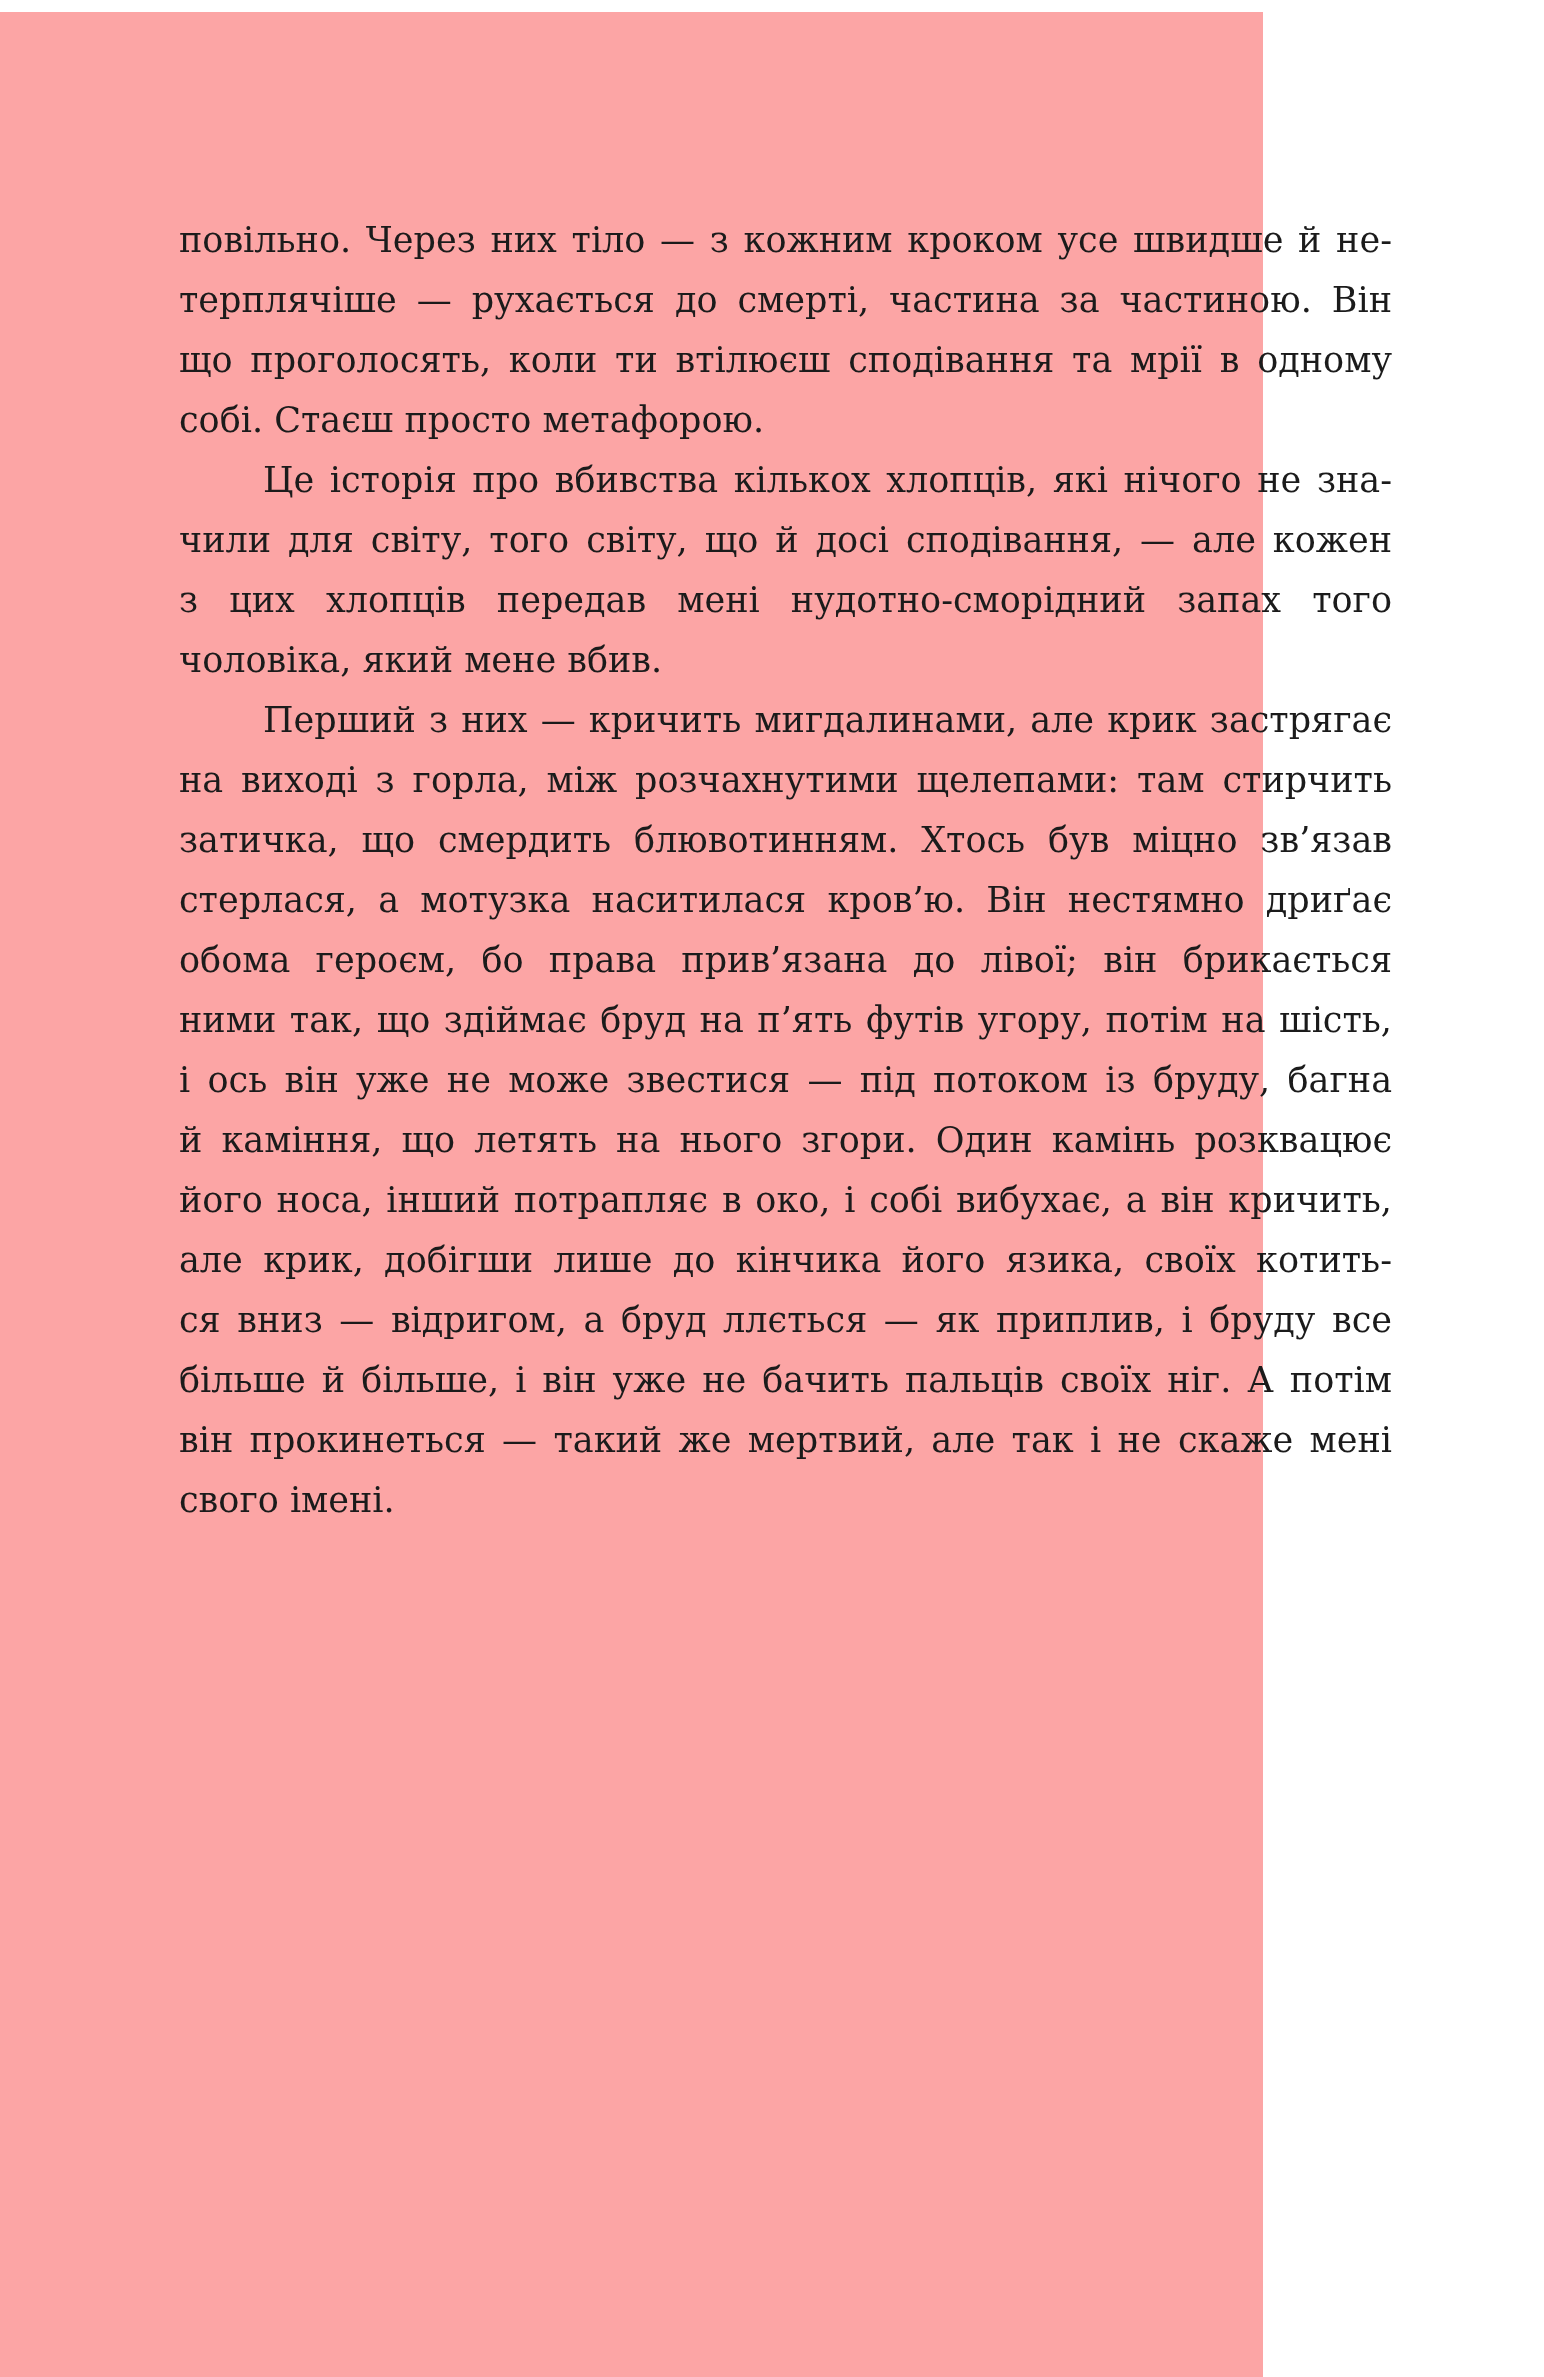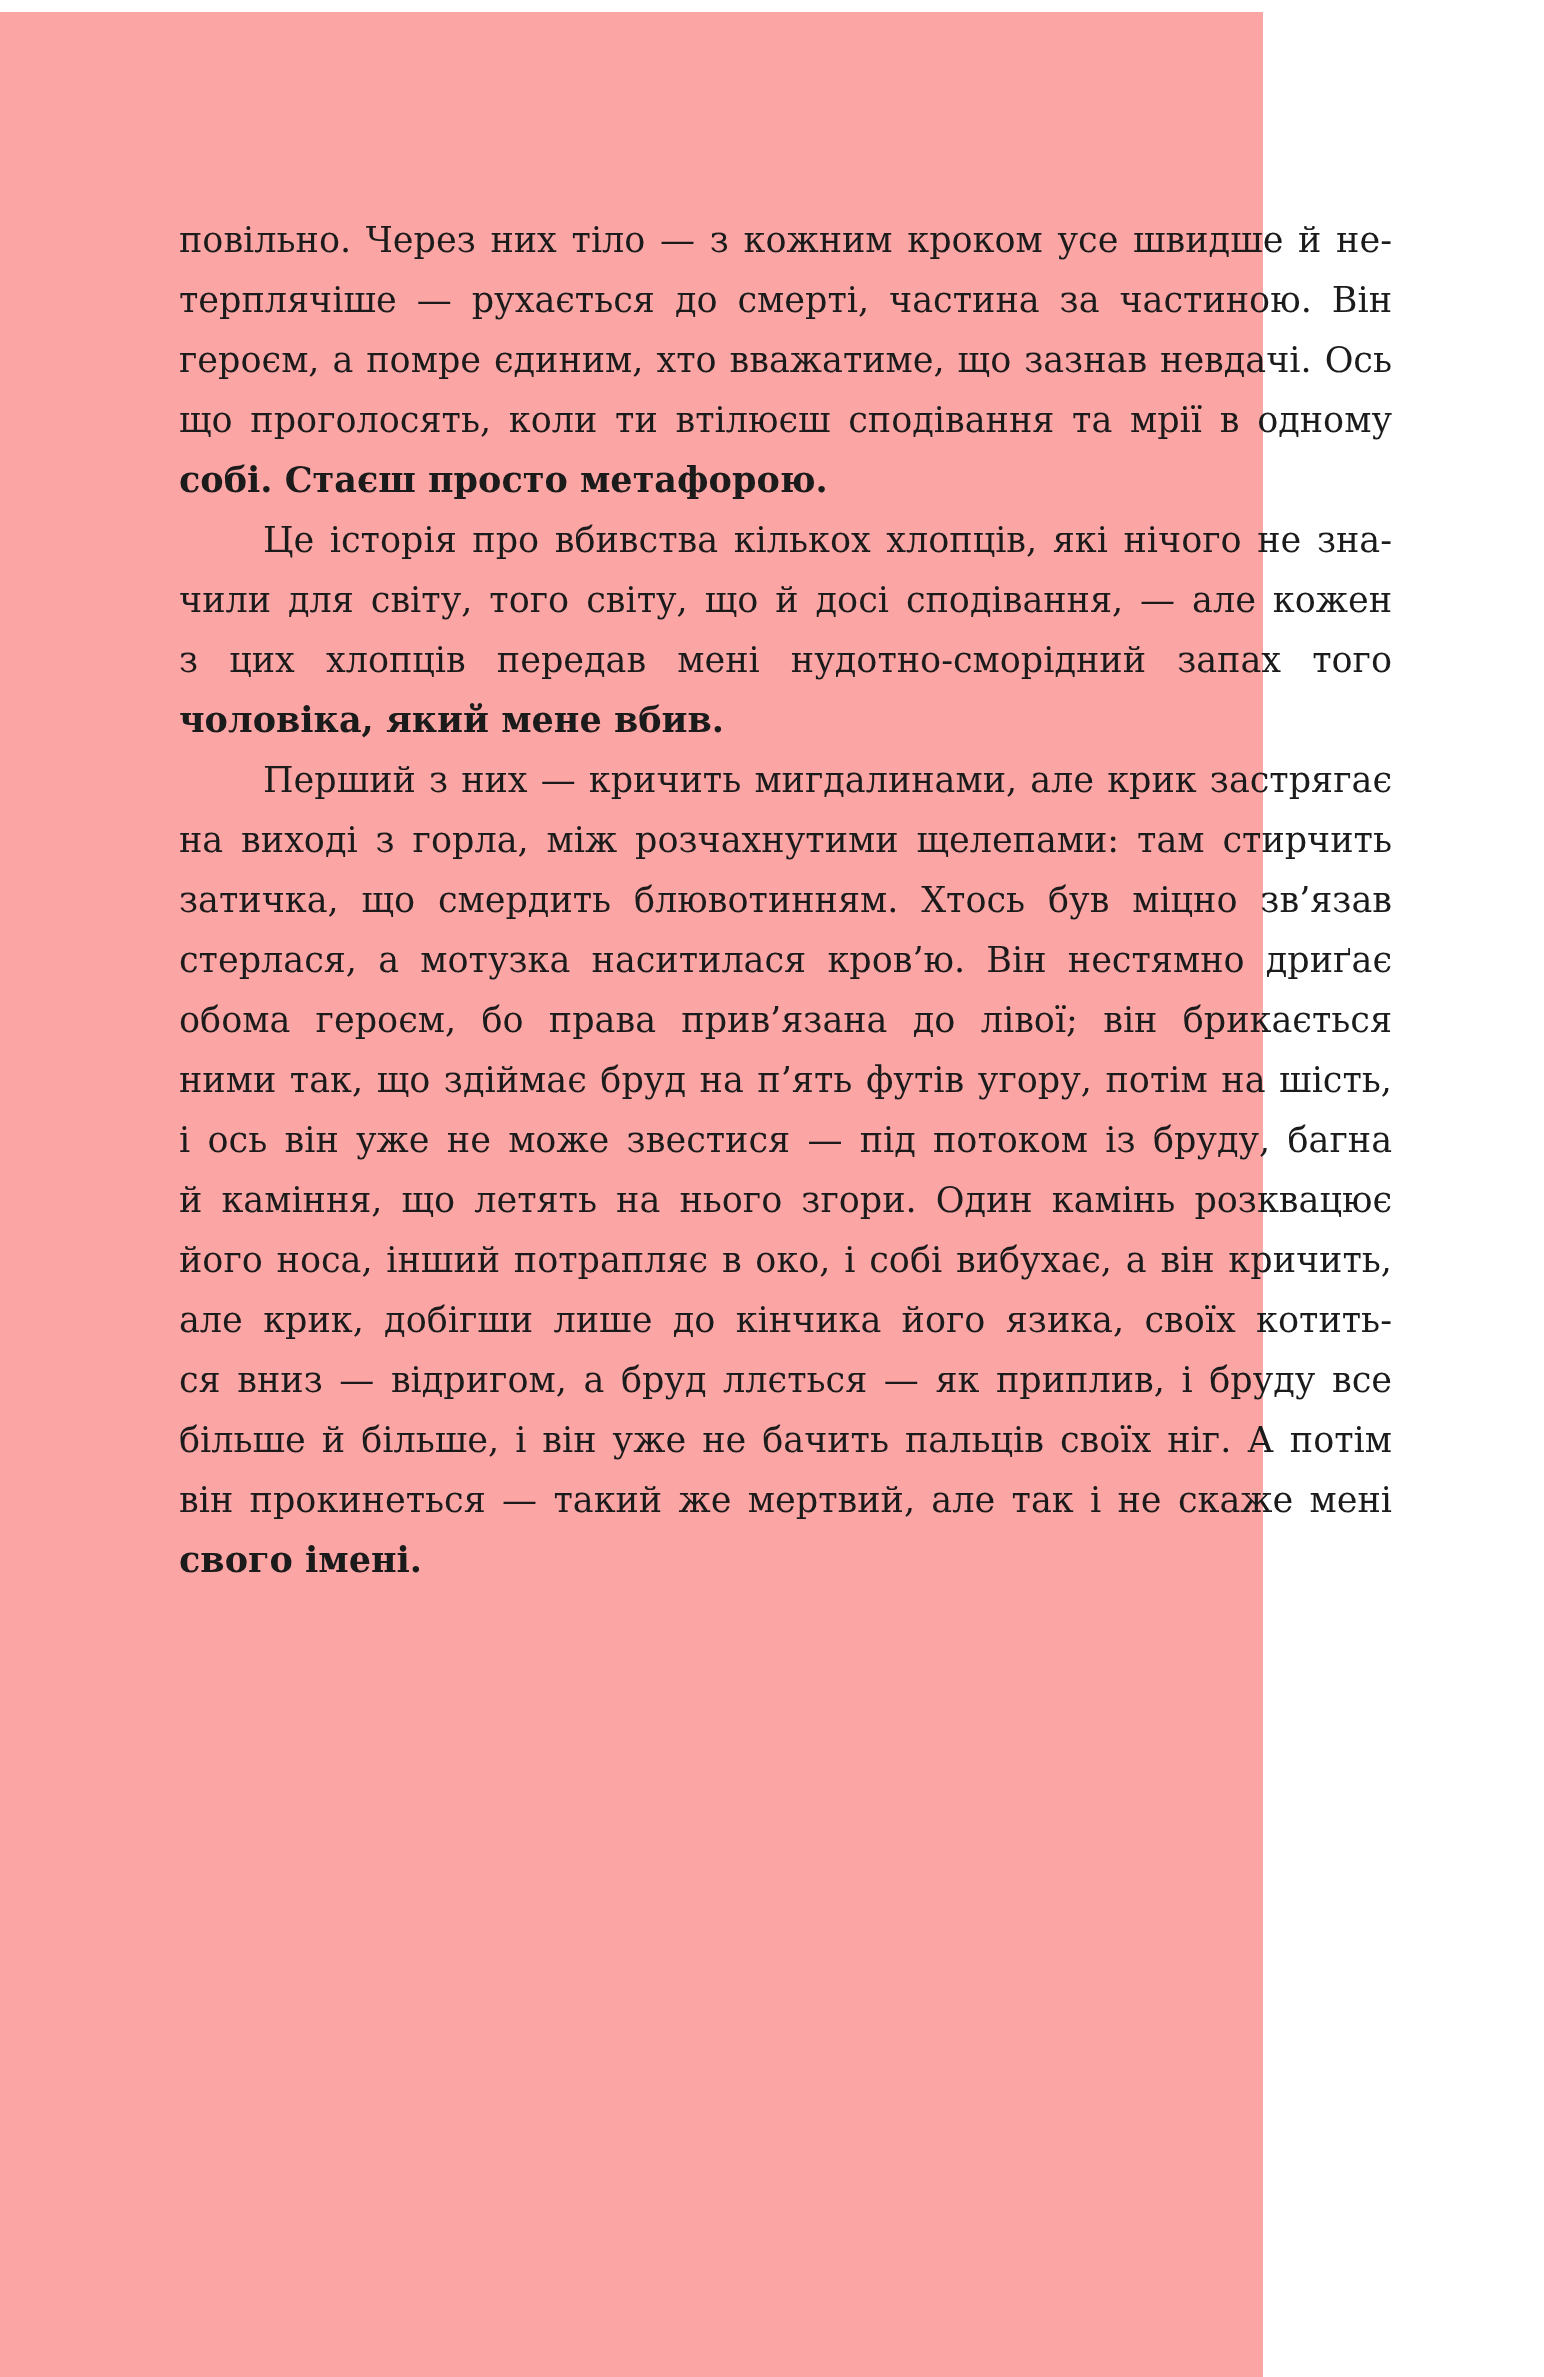--- a/index.html
+++ b/index.html
@@ -38,36 +38,34 @@
   }
   .line {
     height: 60px;
     text-align: justify;
     text-align-last: justify;
     white-space: normal;
   }
   .line.end {
     text-align: right;
     text-align-last: left;
-    font-weight: bold;
   }
   .line.indent {
     text-indent: 84px;
   }
 </style>
 </head>
 <body>
 
 <div class="page">
   <div class="text-block">
 
     <div class="para">
       <div class="line">повільно. Через них тіло — з кожним кроком усе швидше й не-</div>
       <div class="line">терплячіше — рухається до смерті, частина за частиною. Він</div>
-      <div class="line">героєм, а помре єдиним, хто вважатиме, що зазнав невдачі. Ось</div>
       <div class="line">що проголосять, коли ти втілюєш сподівання та мрії в одному</div>
       <div class="line end">собі. Стаєш просто метафорою.</div>
     </div>
 
     <div class="para">
       <div class="line indent">Це історія про вбивства кількох хлопців, які нічого не зна-</div>
       <div class="line">чили для світу, того світу, що й досі сподівання, — але кожен</div>
       <div class="line">з цих хлопців передав мені нудотно-сморідний запах того</div>
       <div class="line end">чоловіка, який мене вбив.</div>
     </div>

